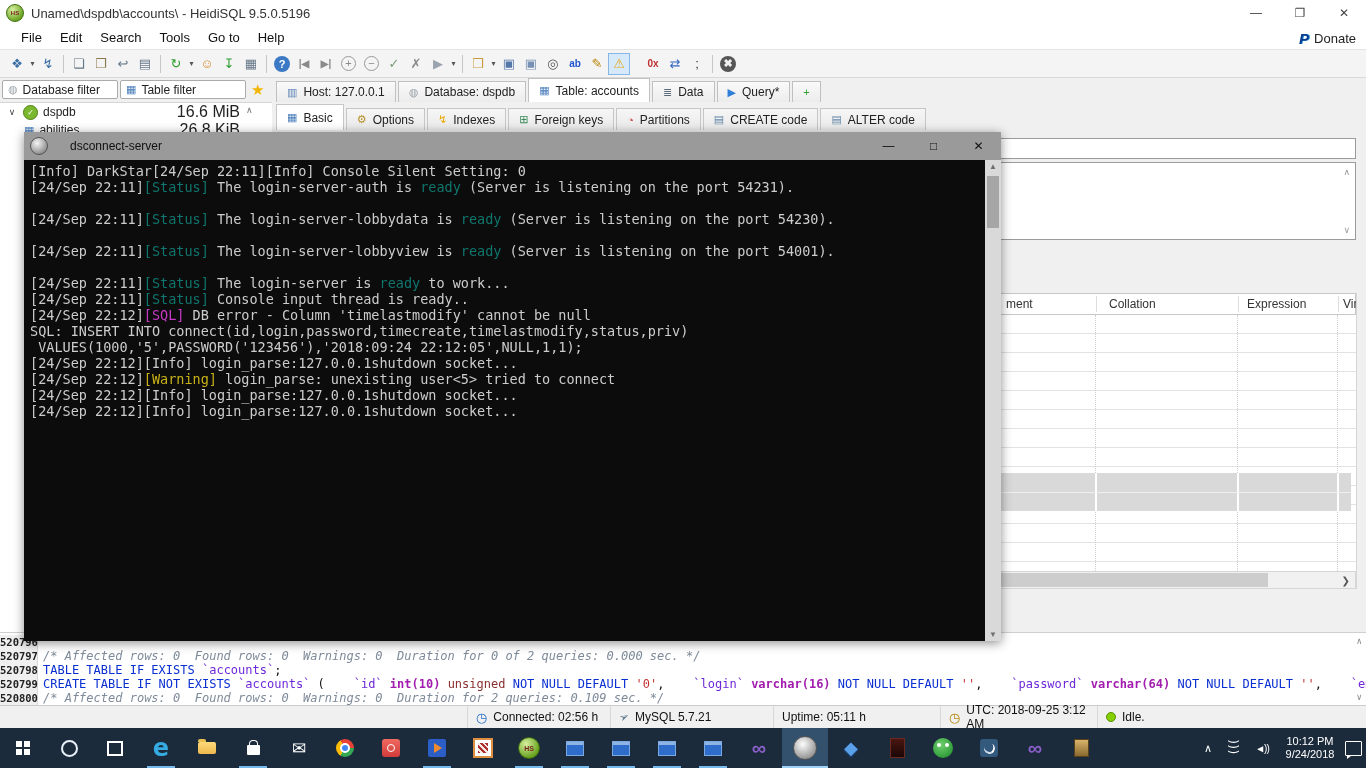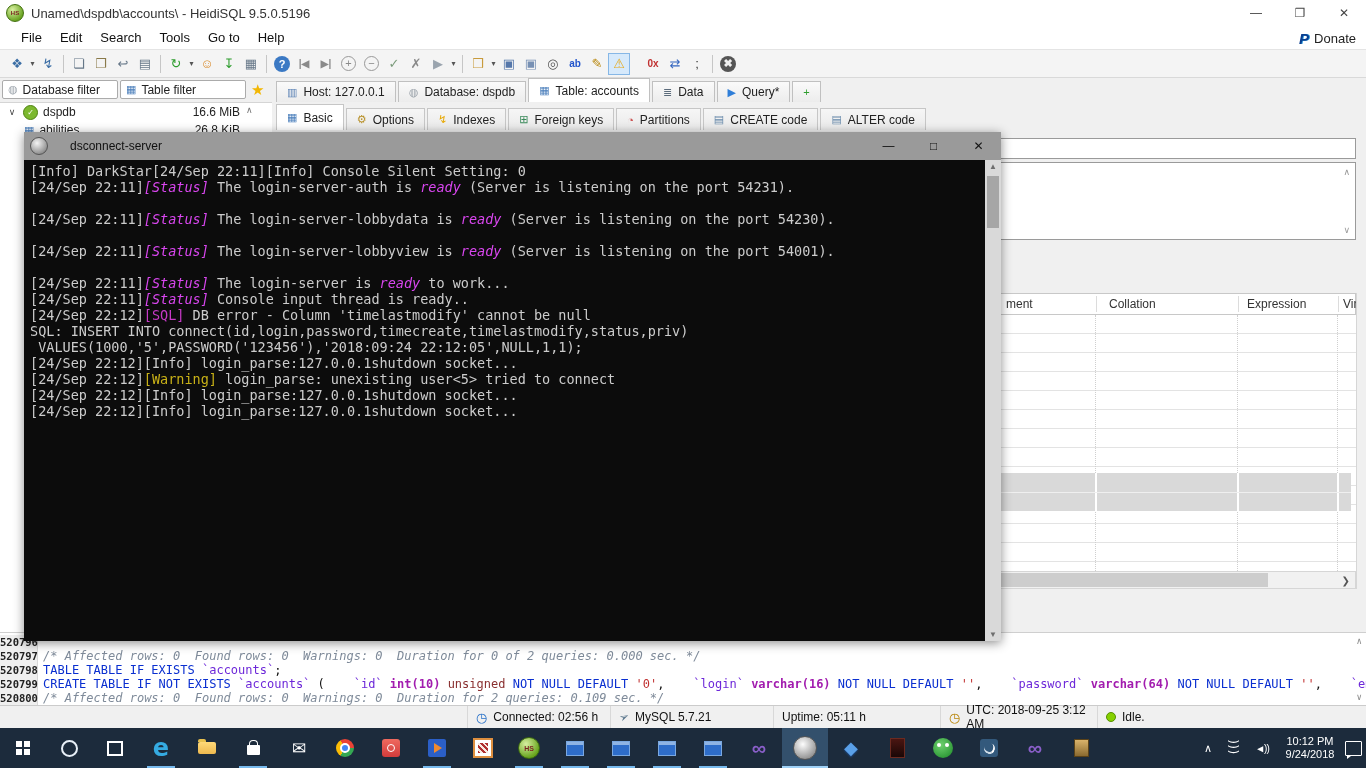--- a/index.html
+++ b/index.html
@@ -47,21 +47,21 @@
   .stab.active{height:25px;background:#fff;}
   .stab .ticn{font-size:11px;}
   
   .sidebar{left:0;top:102px;width:272px;height:530px;background:#fff;border-right:1px solid #c3c3c3;
            border-top:1px solid #d5d5d5;}
   .trow{display:flex;align-items:center;height:18px;font-size:12px;gap:5px;}
   .chev{width:12px;text-align:center;font-size:9px;color:#444;margin-left:6px;}
   .db-ic{width:13px;height:13px;border-radius:50%;background:#7cb82f;border:1px solid #4e8210;
          display:flex;align-items:center;justify-content:center;color:#fff;font-size:8px;}
   .tbl-ic{color:#4a7ebb;font-size:11px;margin-left:24px;}
-  .tsize{margin-left:auto;margin-right:32px;font-size:12px;color:#222;}
+  .tsize{margin-left:auto;margin-right:32px;font-size:16px;color:#222;}
   .tree-up{position:absolute;left:246px;top:105px;font-size:9px;color:#777;}
   
   .rp-bg{left:272px;top:102px;width:1094px;height:530px;background:#f0f0f0;}
   .name-input{left:278px;top:138px;width:1078px;height:21px;background:#fff;border:1px solid #9a9a9a;box-sizing:border-box;}
   .comment-box{left:278px;top:162px;width:1078px;height:78px;background:#fff;border:1px solid #9a9a9a;box-sizing:border-box;}
   .cb-up{position:absolute;right:5px;top:4px;font-size:9px;color:#999;}
   .cb-dn{position:absolute;right:5px;bottom:4px;font-size:9px;color:#999;}
   .grid-header{left:278px;top:293px;width:1078px;height:22px;background:#fff;border:1px solid #c8c8c8;box-sizing:border-box;}
   .gh-lbl{position:absolute;top:3px;font-size:12px;color:#333;}
   .gh-sep{position:absolute;top:2px;bottom:2px;width:1px;background:#dcdcdc;}
@@ -79,21 +79,21 @@
   .console{left:24px;top:132px;width:977px;height:509px;z-index:30;box-shadow:0 2px 10px rgba(0,0,0,.45);}
   .ctitle{height:28px;background:#9a9a9a;display:flex;align-items:center;padding-left:6px;box-sizing:border-box;}
   .cicon{width:16px;height:16px;border-radius:50%;background:radial-gradient(circle at 38% 32%,#f4f4f4,#8a8a8a 78%);
          border:1px solid #555;}
   .ctitle-text{font-size:12px;color:#111;margin-left:22px;}
   .cctrl{margin-left:auto;display:flex;}
   .cbtn{width:45px;height:28px;display:flex;align-items:center;justify-content:center;font-size:12px;color:#111;}
   .cbody{position:absolute;left:0;top:28px;right:16px;bottom:0;background:#0c0c0c;overflow:hidden;
          font-family:"DejaVu Sans Mono",monospace;font-size:13.5px;line-height:16px;padding:3px 0 0 6px;}
   .cline{white-space:pre;height:16px;}
-  .cs-d{color:#cccccc;} .cs-g{color:#d946ef;font-style:italic;} .cs-m{color:#c73ac7;} .cs-y{color:#c8b117;}
+  .cs-d{color:#cccccc;} .cs-g{color:#0f766e;} .cs-m{color:#c73ac7;} .cs-y{color:#c8b117;}
   .cscroll{position:absolute;right:0;top:28px;width:16px;bottom:0;background:#d9d9d9;}
   .cs-up{position:absolute;top:2px;left:0;right:0;text-align:center;font-size:8px;color:#6e6e6e;}
   .cs-dn{position:absolute;bottom:2px;left:0;right:0;text-align:center;font-size:8px;color:#6e6e6e;}
   .cthumb{position:absolute;top:16px;left:2px;right:2px;height:52px;background:#a6a6a6;}
   
   .log{left:0;top:632px;width:1366px;height:73px;background:#fff;border-top:1px solid #cfcfcf;z-index:10;
        font-family:"DejaVu Sans Mono",monospace;padding-top:2px;box-sizing:border-box;}
   .lline{display:flex;height:14px;line-height:14px;font-size:12px;overflow:hidden;}
   .lnum{width:38px;flex:none;background:#efefef;border-right:1px solid #d8d8d8;font-size:10.5px;font-weight:bold;
         color:#222;text-align:right;padding-right:3px;box-sizing:border-box;}

